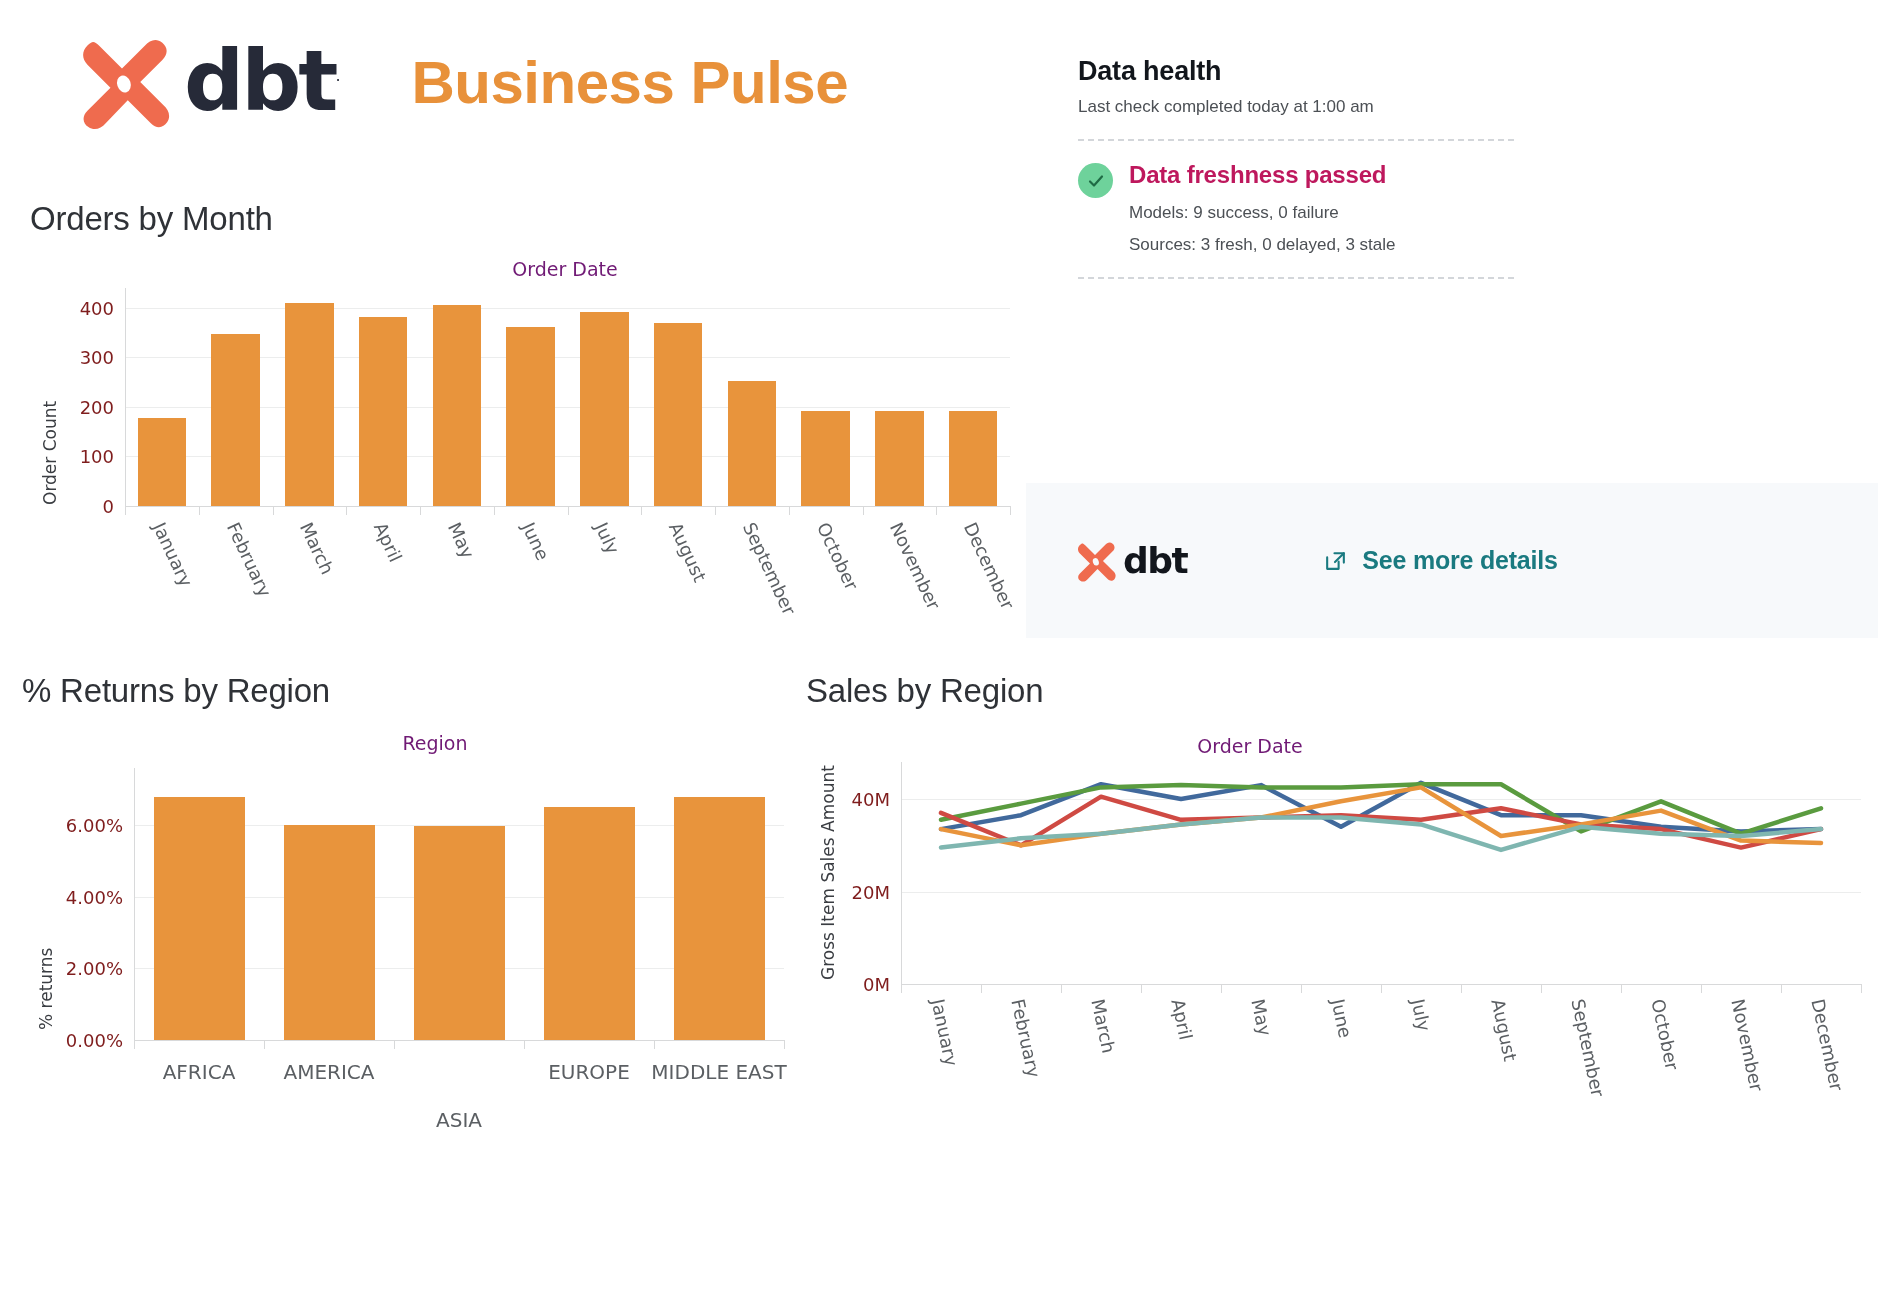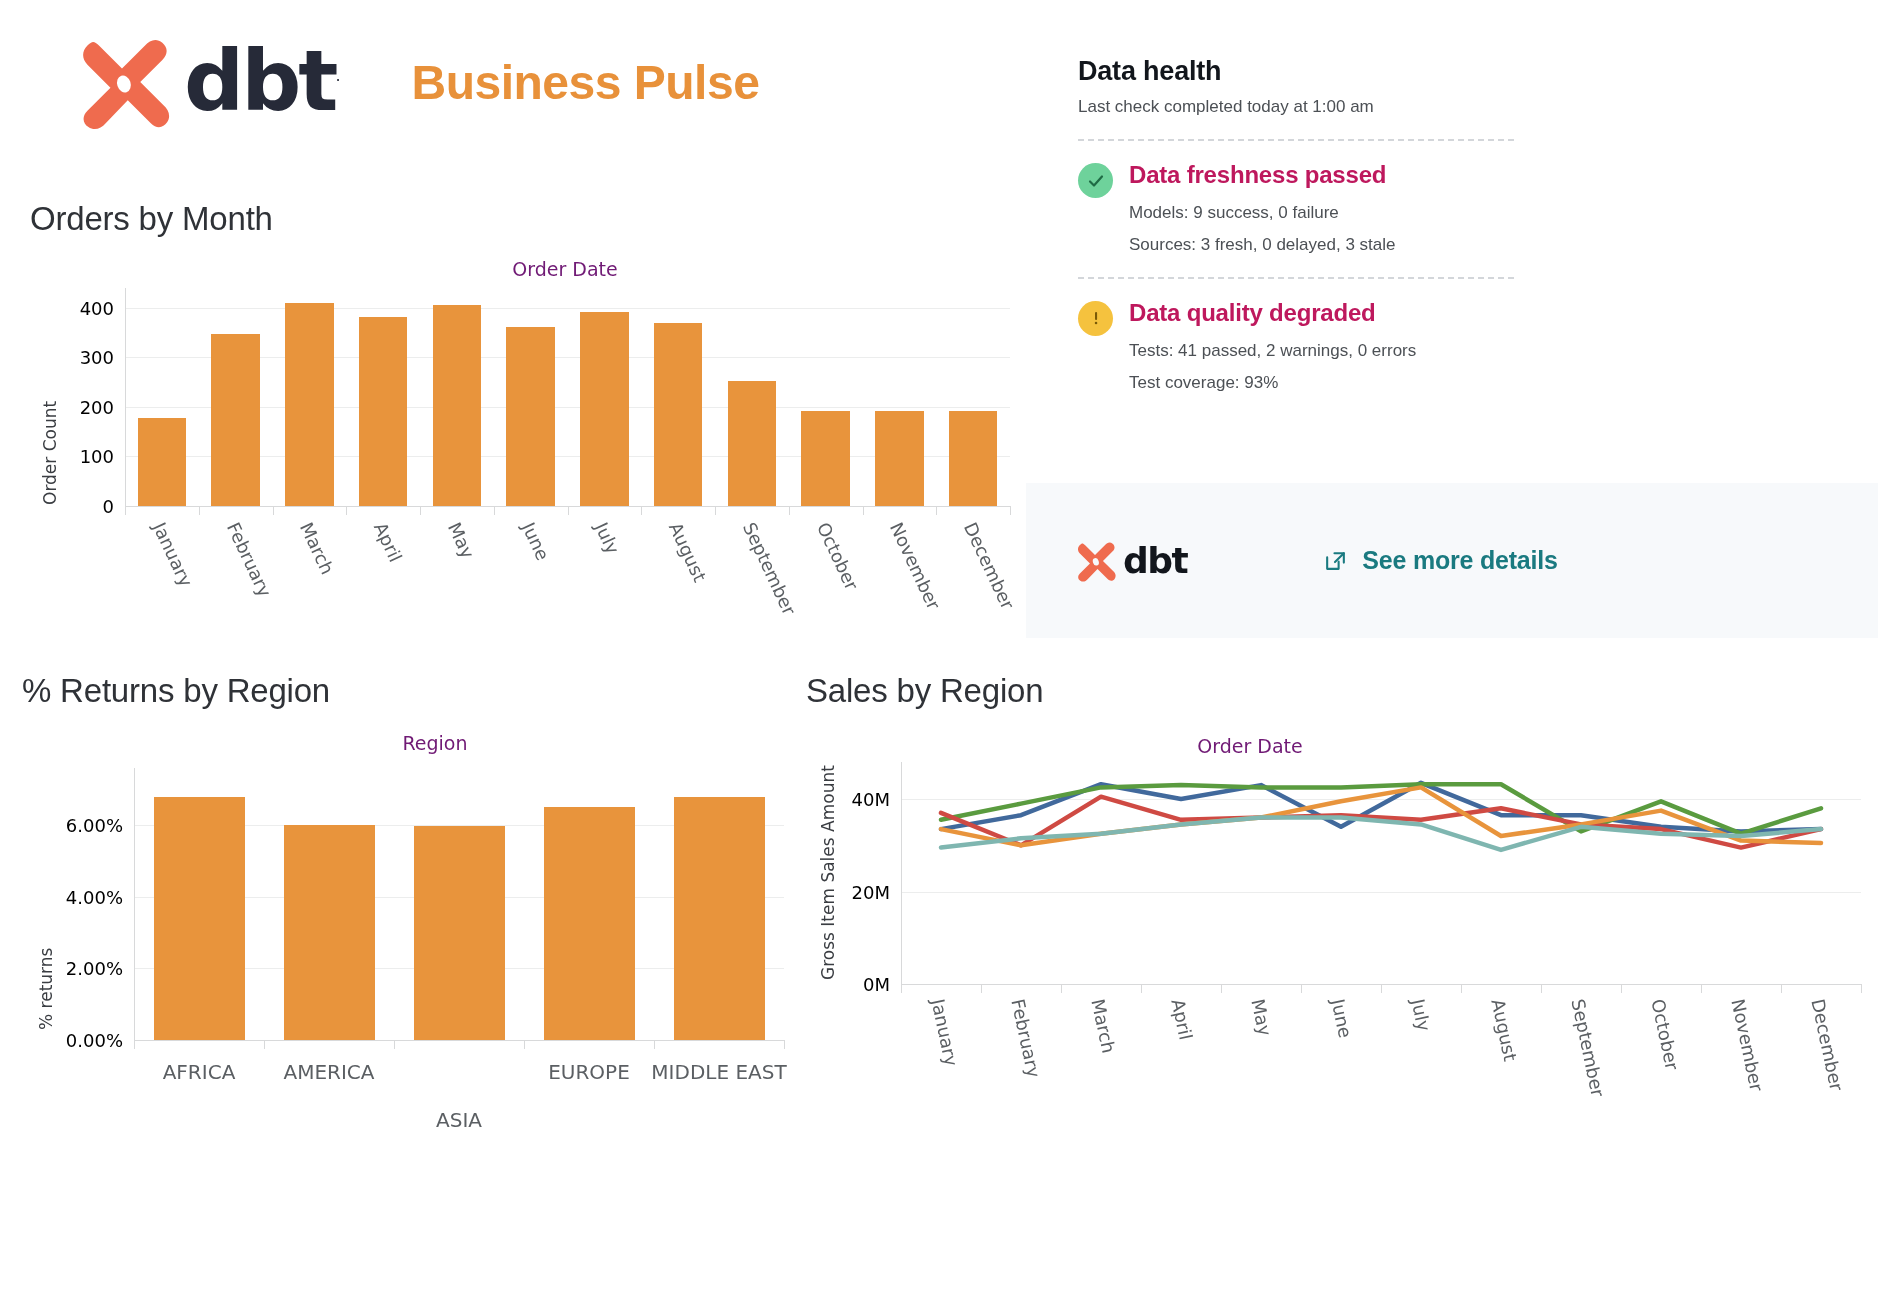--- a/index.html
+++ b/index.html
@@ -12,41 +12,41 @@
   }
   .page { position: relative; width: 1822px; height: 1312px; }
 
   
   .header { position: absolute; left: 74px; top: 34px; display: flex; align-items: center; gap: 74px; }
   .brand { display: flex; align-items: center; gap: 14px; }
   .dbt-x { width: 96px; height: 96px; display: block; }
   .dbt-word { font-size: 84px; font-weight: 700; color: #262a38; letter-spacing: -3px;
               font-family: "DejaVu Sans", sans-serif; line-height: 0.9; }
   .dbt-word .tm { font-size: 16px; vertical-align: super; font-weight: 400; }
-  .page-title { font-size: 48px; font-weight: 700; color: #e8913a; letter-spacing: -0.5px; }
+  .page-title { font-size: 60px; font-weight: 700; color: #e8913a; letter-spacing: -0.5px; }
 
   
   .sect-title { position: absolute; font-size: 33px; font-weight: 400; color: #2f3237;
                 letter-spacing: -0.2px; }
   #t-orders   { left: 30px;  top: 200px; }
   #t-returns  { left: 22px;  top: 672px; }
   #t-sales    { left: 806px; top: 672px; text-align: right; }
 
   
   .chart { position: absolute; }
   .chart-caption { position: absolute; font-size: 19px; color: #701a75; font-weight: 400;
                    text-align: center; font-family: "DejaVu Sans", sans-serif; }
   .axis-title-y { position: absolute; font-size: 17px; color: #3a3d42;
                   writing-mode: vertical-rl; transform: rotate(180deg);
                   white-space: nowrap; font-family: "DejaVu Sans", sans-serif; }
   .plot { position: absolute; }
   .gridline { position: absolute; left: 0; height: 1px; background: #eceded; width: 100%; }
   .axisline-v { position: absolute; top: 0; width: 1px; background: #d8d9da; }
   .axisline-h { position: absolute; left: 0; height: 1px; background: #d8d9da; }
-  .ytick { position: absolute; right: 100%; margin-right: 11px; font-size: 18px; color: #000000;
+  .ytick { position: absolute; right: 100%; margin-right: 11px; font-size: 18px; color: #7f1d1d;
            white-space: nowrap; transform: translateY(-50%); font-family: "DejaVu Sans", sans-serif; }
   .bar { position: absolute; bottom: 0; background: #e8943c; }
   .tickmark { position: absolute; width: 1px; background: #d8d9da; }
   .xlab-rot { position: absolute; font-size: 18px; color: #5b5f63; white-space: nowrap;
               transform-origin: left top; font-family: "DejaVu Sans", sans-serif; }
   .xlab-flat { position: absolute; font-size: 20px; color: #5b5f63; white-space: nowrap;
                transform: translateX(-50%); font-family: "DejaVu Sans", sans-serif; }
 
   
   .health { position: absolute; left: 1078px; top: 56px; width: 436px; }
@@ -244,33 +244,20 @@
       </div>
       <div class="hrow-body">
         <div class="hrow-title">Data freshness passed</div>
         <div class="hrow-line">Models: 9 success, 0 failure</div>
         <div class="hrow-line">Sources: 3 fresh, 0 delayed, 3 stale</div>
       </div>
     </div>
 
     <hr class="dashed">
 
-    <div class="hrow">
-      <div class="badge warn">
-        <svg width="20" height="20" viewBox="0 0 20 20">
-          <rect x="9" y="4" width="2.1" height="8" rx="1" fill="#7a5a07"></rect>
-          <circle cx="10.05" cy="15" r="1.3" fill="#7a5a07"></circle>
-        </svg>
-      </div>
-      <div class="hrow-body">
-        <div class="hrow-title">Data quality degraded</div>
-        <div class="hrow-line">Tests: 41 passed, 2 warnings, 0 errors</div>
-        <div class="hrow-line">Test coverage: 93%</div>
-      </div>
-    </div>
   </div>
 
   <div class="cta">
     <div class="cta-brand">
       <svg class="cta-x" viewBox="0 0 100 100">
         <path d="M14 12 C8 18 8 26 14 32 L38 56 L14 80 C8 86 9 93 15 97 C21 101 28 99 33 93 L56 69 L80 93 C86 99 93 98 97 92 C101 86 99 79 93 74 L69 50 L92 27 C98 21 98 14 92 9 C86 4 79 6 74 12 L50 36 L26 12 C21 7 19 7 14 12 Z" fill="#ef6b4e"></path>
         <ellipse cx="52" cy="52" rx="7" ry="9" fill="#f7f9fb" transform="rotate(-18 52 52)"></ellipse>
       </svg>
       <div class="cta-word">dbt</div>
     </div>

